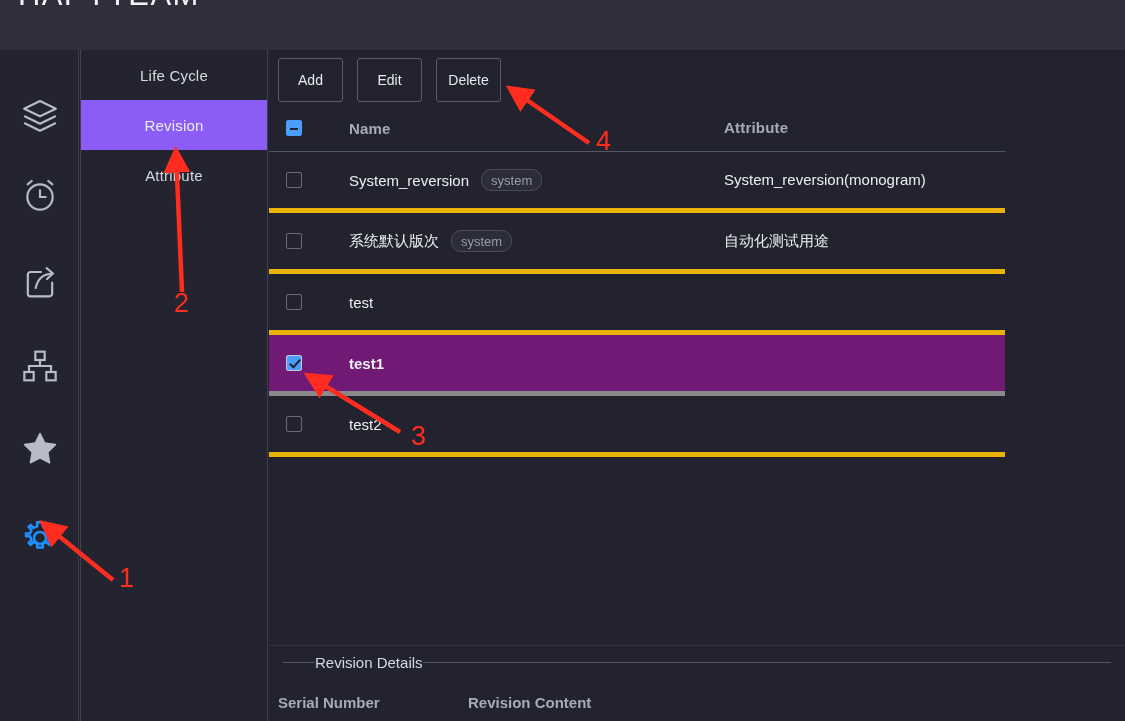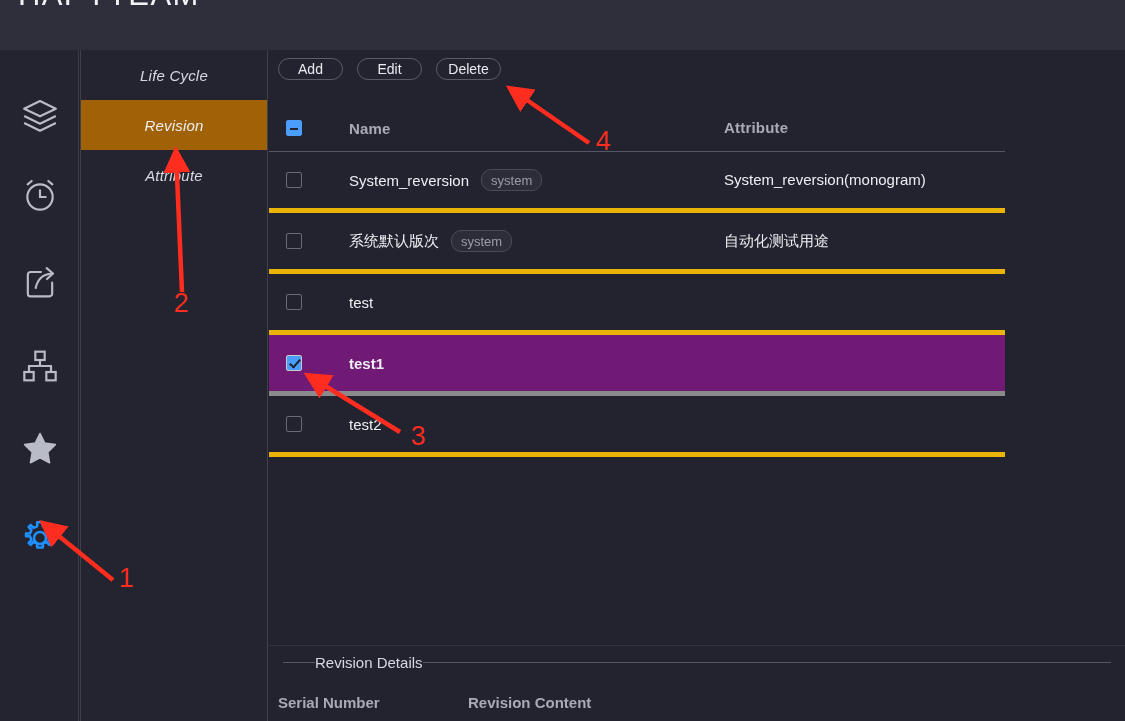--- a/index.html
+++ b/index.html
@@ -55,57 +55,56 @@
   .rail-item svg { display: block; }
 
   
   .navpanel {
     position: absolute;
     left: 80px; top: 50px;
     width: 188px; height: 671px;
     background: #23242f;
     border-left: 1px solid #3f4049;
     border-right: 1px solid #3f4049;
-    font-style: italic;
   }
   .nav-item {
     height: 50px;
     display: flex;
     align-items: center;
     justify-content: center;
     font-size: 15px;
     color: #d7d9e0;
     letter-spacing: .2px;
   }
   .nav-item.active {
-    background: #a16207;
+    background: #8b5cf6;
     color: #eceef2;
   }
 
   
   .main {
     position: absolute;
     left: 269px; top: 50px;
     width: 856px; height: 671px;
     background: #22232e;
   }
 
   .toolbar {
     position: absolute;
     left: 0; top: 8px;
     height: 40px;
     display: flex;
     gap: 14px;
     padding-left: 9px;
   }
   .tbtn {
-    width: 65px; height: 22px;
+    width: 65px; height: 44px;
     background: transparent;
     border: 1px solid #5a5b66;
-    border-radius: 13px;
+    border-radius: 3px;
     color: #e8eaf0;
     font-size: 14px;
     font-family: "Liberation Sans", sans-serif;
     cursor: pointer;
     display: flex;
     align-items: center;
     justify-content: center;
   }
 
   

